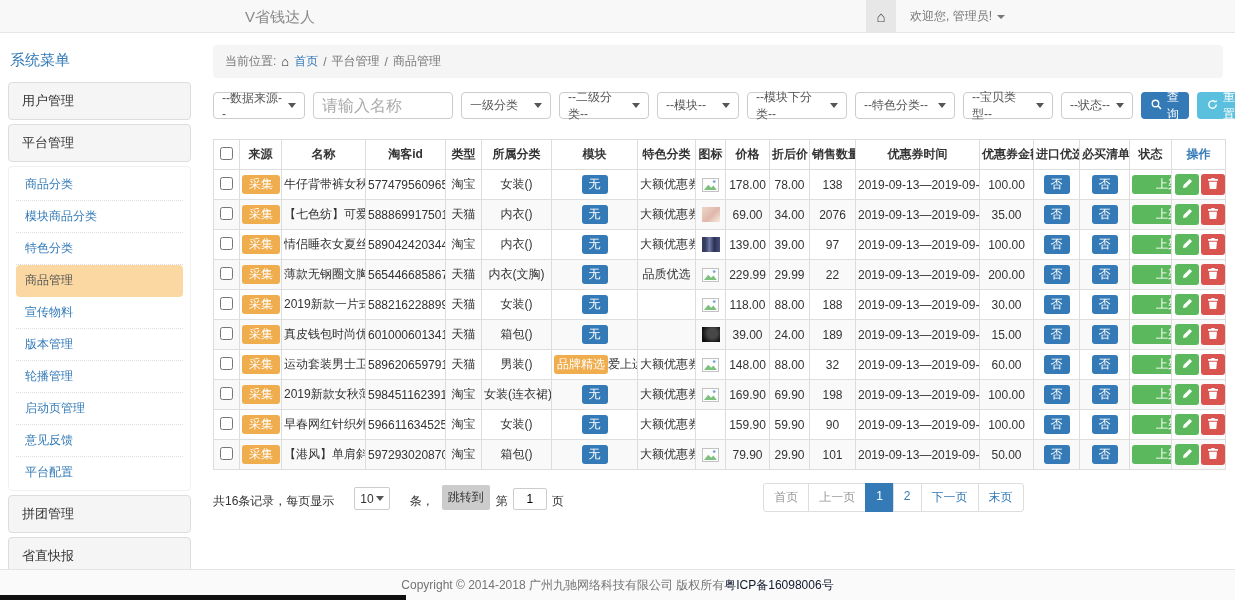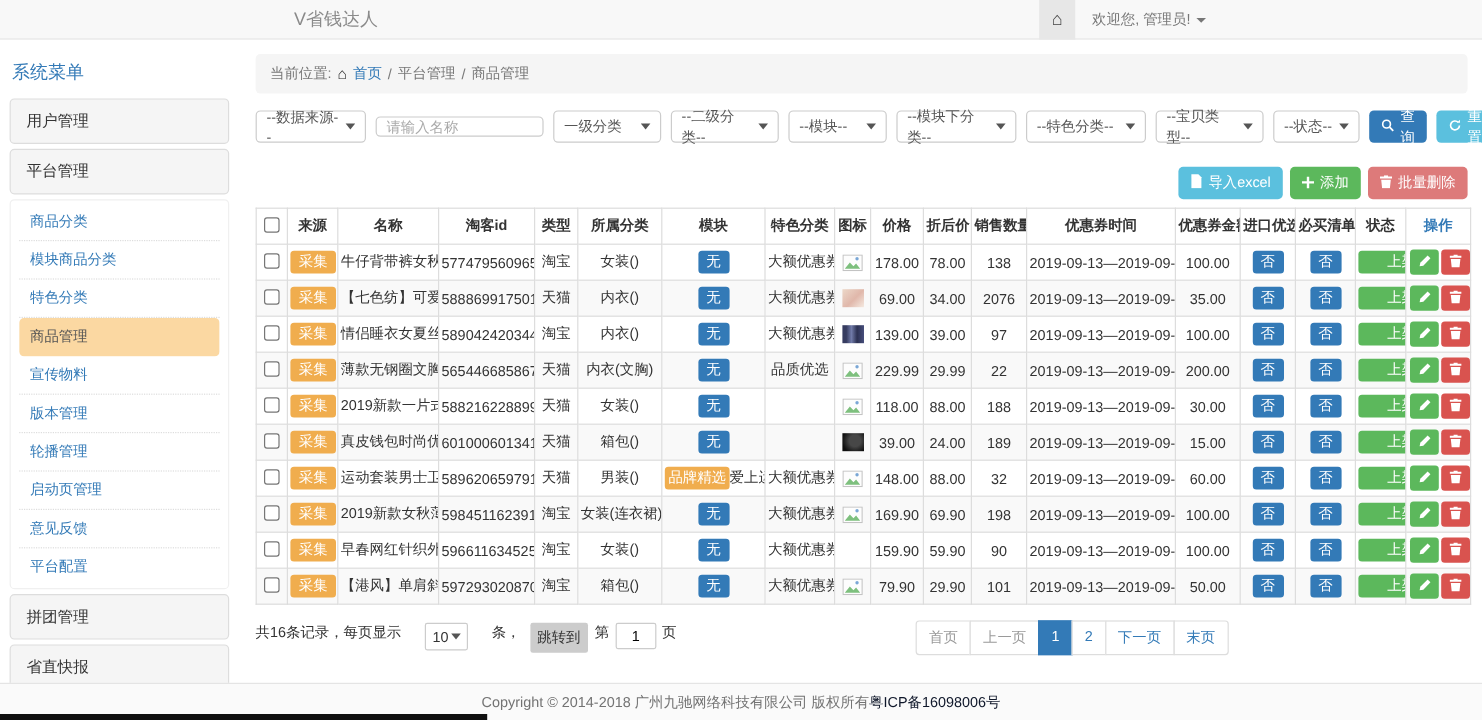--- a/index.html
+++ b/index.html
@@ -27,21 +27,21 @@
   main{flex:1;margin:0 12px 0 22px;min-width:0}
   .breadcrumb{background:#f5f5f5;border-radius:4px;padding:8px 12px;font-size:12px;color:#777;margin-bottom:14px;display:flex;align-items:center;gap:5px}
   .breadcrumb a{color:#337ab7;text-decoration:none;cursor:pointer}
   .bc-home{color:#222;font-size:13px;line-height:1}
 
   
   .filters{display:flex;gap:8px;align-items:flex-end;margin-bottom:20px}
   #filter-fields{display:flex;gap:8px;align-items:center}
   .f-select{border:1px solid #ccc;border-radius:4px;height:27px;display:flex;align-items:center;justify-content:space-between;padding:0 8px;font-size:12px;color:#555;background:#fff;cursor:pointer;gap:6px}
   .f-caret{width:0;height:0;border-left:4px solid transparent;border-right:4px solid transparent;border-top:5px solid #555}
-  .f-input{border:1px solid #ccc;border-radius:4px;height:17px;padding:0 8px;font-size:12px;color:#15803d;outline:none}
+  .f-input{border:1px solid #ccc;border-radius:4px;height:27px;padding:0 8px;font-size:16px;color:#15803d;outline:none}
   .f-input::placeholder{color:#aaa}
   [data-name="data-source-select"]{width:92px}
   [data-name="name-input"]{width:140px}
   [data-name="level1-category-select"]{width:90px}
   [data-name="level2-category-select"]{width:90px}
   [data-name="module-select"]{width:82px}
   [data-name="module-subcategory-select"]{width:100px}
   [data-name="feature-category-select"]{width:100px}
   [data-name="item-type-select"]{width:90px}
   [data-name="status-select"]{width:72px}
@@ -88,21 +88,21 @@
   .op.edit{background:#5cb85c}
   .op.del{background:#d9534f}
   .thumb{display:inline-block;width:18px;height:15px;vertical-align:middle}
   .thumb.photo-pink{background:linear-gradient(135deg,#ecd8c9,#e0b7aa 55%,#f5eae1)}
   .thumb.photo-dark-figures{background:linear-gradient(90deg,#363c60 18%,#707aa8 42%,#2c3152 68%,#474e7c)}
   .thumb.photo-dark-bag{background:radial-gradient(circle at 58% 42%,#474747 35%,#0f0f0f 78%)}
   .thumb.broken{width:17px;height:14px}
 
   
   .pagi-row{display:flex;align-items:center;margin-top:13px;font-size:12px;color:#333}
-  .summary{display:flex;align-items:flex-start}
+  .summary{display:flex;align-items:flex-end}
   .page-size{border:1px solid #ccc;border-radius:2px;height:23px;display:inline-flex;align-items:center;padding:0 5px;gap:2px;margin:0 20px;background:#fff;cursor:pointer}
   .jump-btn{background:#ccc;padding:4px 6px;border-radius:2px;margin:0 6px 0 8px;color:#333;cursor:pointer}
   .jump-input{width:34px;height:22px;border:1px solid #ccc;border-radius:2px;text-align:center;margin:0 5px;font-size:12px;outline:none}
   .pager{margin:0 auto;display:flex}
   .pg{border:1px solid #ddd;padding:5px 10px;margin-left:-1px;color:#337ab7;cursor:pointer;background:#fff}
   .pg:first-child{border-radius:3px 0 0 3px;margin-left:0}
   .pg:last-child{border-radius:0 3px 3px 0}
   .pg.disabled{color:#9a9a9a;cursor:default}
   .pg.active{background:#337ab7;color:#fff;border-color:#337ab7;cursor:default}
 
@@ -206,40 +206,20 @@
       </button>
       <button class="btn reset" data-name="reset-button">
         <span data-name="refresh-icon" id="refresh-icon-slot"><svg width="11" height="11" viewBox="0 0 16 16">
               <path d="M13.4 8a5.4 5.4 0 1 1-1.6-3.8" fill="none" stroke="#fff" stroke-width="2"></path>
               <path d="M14 1.2v3.6h-3.6z" fill="#fff"></path>
             </svg></span>
         <span>重置</span>
       </button>
     </div>
 
-    <div class="toolbar" data-name="table-toolbar">
-      <button class="btn import" data-name="import-excel-button">
-        <span data-name="file-icon" id="file-icon-slot"><svg width="10" height="12" viewBox="0 0 12 14">
-              <path d="M1 0h7l3 3v11H1z" fill="#fff"></path>
-            </svg></span>
-        <span>导入excel</span>
-      </button>
-      <button class="btn add" data-name="add-button">
-        <span data-name="plus-icon" id="plus-icon-slot"><svg width="10" height="10" viewBox="0 0 10 10">
-              <path d="M4 0h2v4h4v2H6v4H4V6H0V4h4z" fill="#fff"></path>
-            </svg></span>
-        <span>添加</span>
-      </button>
-      <button class="btn batchdel" data-name="batch-delete-button">
-        <span data-name="trash-icon" id="trash-icon-slot"><svg width="10" height="11" viewBox="0 0 12 13">
-              <path d="M4 0h4v1.2h4v2H0v-2h4zM1.2 4.4h9.6l-.9 8.6H2.1z" fill="#fff"></path>
-            </svg></span>
-        <span>批量删除</span>
-      </button>
-    </div>
 
     <table id="grid" data-name="products-table">
       <thead>
           <tr id="grid-head">
             <th data-name="select-all-header"><input type="checkbox" data-name="select-all-checkbox" style=""></th>
             <th data-name="column-header-来源">来源</th>
             <th data-name="column-header-名称">名称</th>
             <th data-name="column-header-淘客id">淘客id</th>
             <th data-name="column-header-类型">类型</th>
             <th data-name="column-header-所属分类">所属分类</th>

